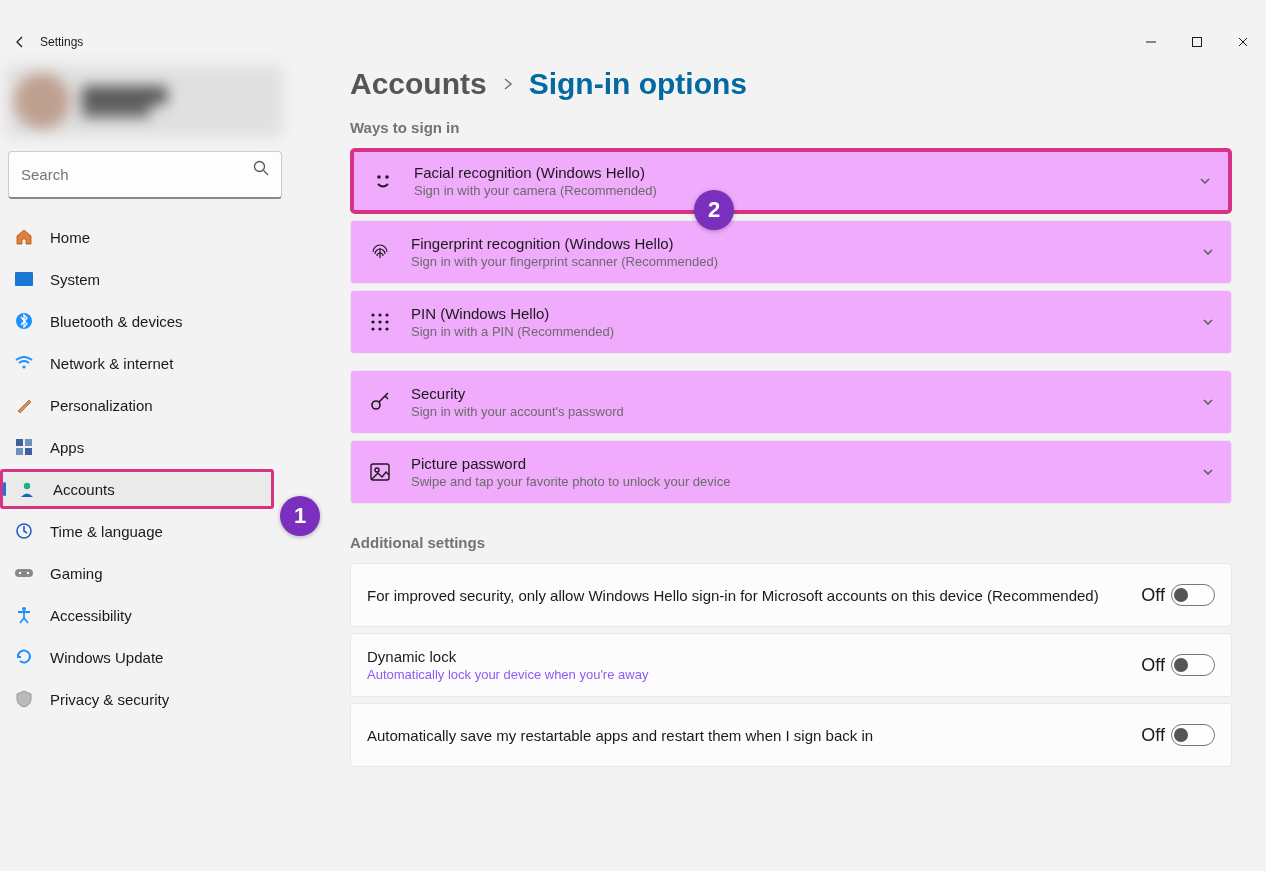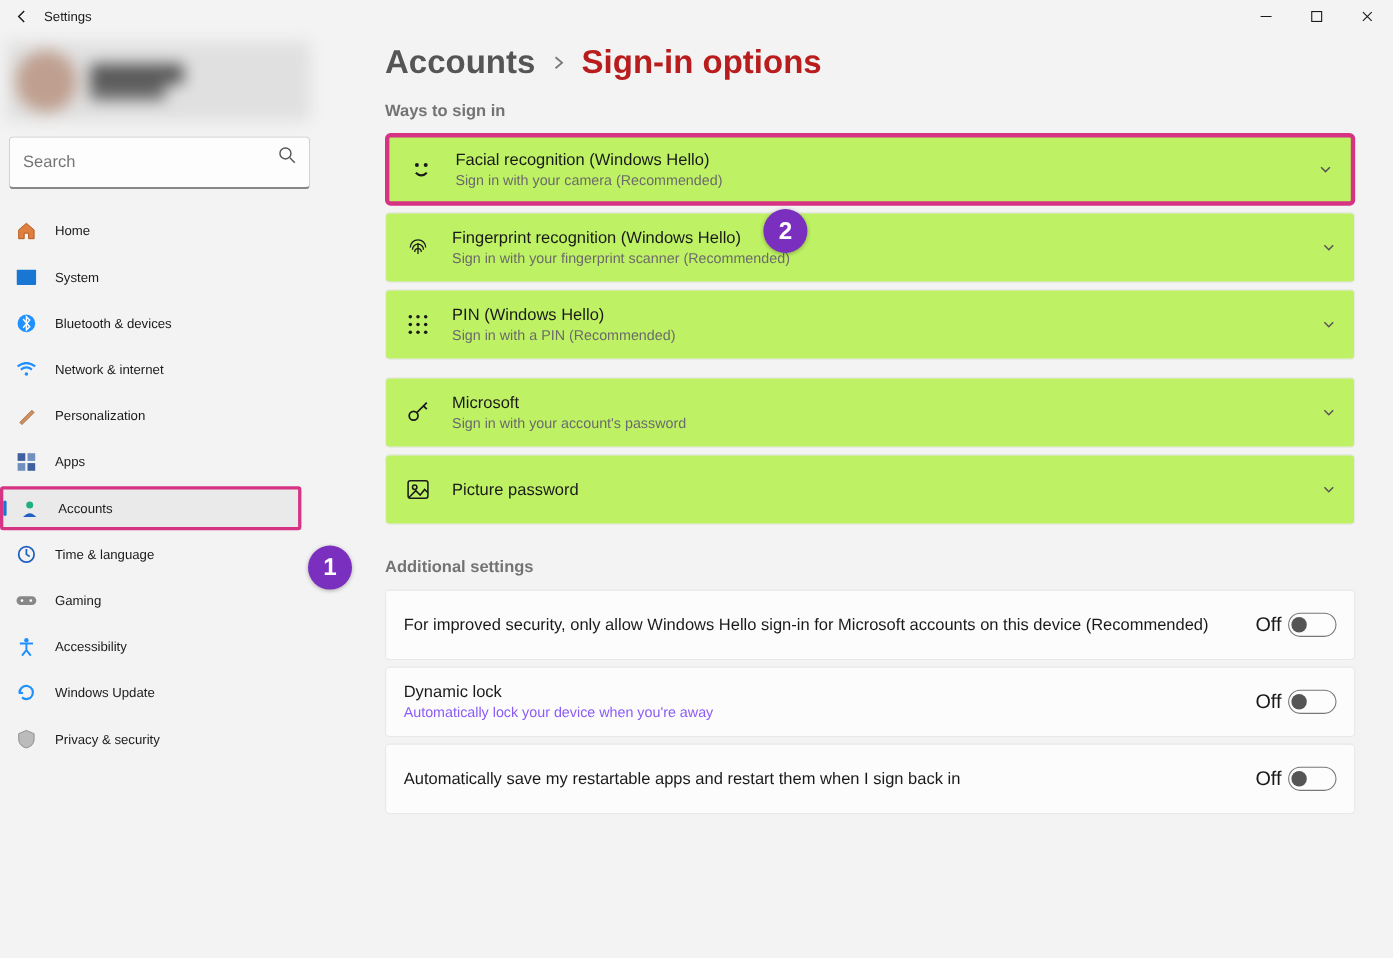--- a/index.html
+++ b/index.html
@@ -1,56 +1,56 @@
 <!DOCTYPE html>
 <html><head>
 <meta charset="utf-8">
 <style>
 * { margin: 0; padding: 0; box-sizing: border-box; font-family: "Segoe UI", sans-serif; }
 body { background: #f3f3f3; width: 1266px; height: 871px; overflow: hidden; color: #1a1a1a; }
 
-.titlebar { height: 30px; display: flex; align-items: center; padding-left: 8px; }
+.titlebar { height: 30px; display: flex; align-items: center; padding-left: 8px; margin-top: 27px; }
 .titlebar .back { width: 24px; height: 24px; display:flex; align-items:center; justify-content:center; }
 .titlebar .title { font-size: 12px; margin-left: 8px; color:#1a1a1a; }
 .titlebar .spacer { flex: 1; }
 .titlebar .ctl { width: 46px; height: 30px; display:flex; align-items:center; justify-content:center; }
 .titlebar svg { stroke:#1a1a1a; fill:none; }
 
 .app { display: flex; height: calc(100% - 30px); }
 .sidebar { width: 290px; padding: 0 0 0 0; }
 .profile { margin: 8px 0 14px 6px; width: 276px; height: 72px; border-radius: 4px; background:#e0e0e0; filter: blur(7px); display:flex; align-items:center; gap:12px; padding-left:8px;}
 .profile .avatar { width: 56px; height:56px; border-radius:50%; background:#bfa090;}
 .profile .pname { font-size:15px; font-weight:600; color:#555;}
 .profile .pmail { font-size:12px; color:#666;}
 
 .searchwrap { position:relative; margin: 0 8px 18px 8px; }
 .searchwrap input { width: 100%; height: 48px; padding: 0 36px 0 12px; font-size:15px; border:1px solid #ccc; border-bottom:2px solid #888; border-radius:4px; background:#fdfdfd; }
 .searchwrap .sicon { position:absolute; right:10px; top:8px; width:20px; height:20px; color:#555; }
 
 .nav { display:flex; flex-direction:column; gap:2px; }
-.nav .item { display:flex; align-items:center; gap:16px; height:40px; padding-left:14px; border-radius:4px; font-size:12px; cursor:default; position:relative; }
+.nav .item { display:flex; align-items:center; gap:16px; height:40px; padding-left:14px; border-radius:4px; font-size:15px; cursor:default; position:relative; }
 .nav .item .nicon { width:20px; height:20px; display:flex; align-items:center; justify-content:center; }
 .nav .item.active { background:#eaeaea; }
 .nav .item.active::before { content:""; position:absolute; left:0; top:10px; bottom:10px; width:3px; background:#1976d2; border-radius:2px;}
 
 .nav .item.highlighted { border:3px solid #d63384; border-radius:3px; margin-right:16px; }
 
 .callout { width:40px; height:40px; border-radius:50%; background:#7b2fbf; color:#fff; font-size:22px; font-weight:600; display:flex; align-items:center; justify-content:center; position:absolute; z-index:10; box-shadow:0 1px 4px rgba(0,0,0,.3);}
 .callout.c1 { left:280px; top:496px; }
 .callout.c2 { left:694px; top:190px; }
 
 .main { flex:1; padding: 10px 34px 0 60px; overflow-y:auto; }
 .breadcrumb { display:flex; align-items:center; gap:14px; margin-bottom: 18px; }
 .breadcrumb .crumb { font-size: 30px; font-weight:600; color:#555; }
 .breadcrumb .chev { font-size:18px; color:#777; }
-.breadcrumb .crumb.current { color:#b91c1c; font-weight:600; }
+.breadcrumb .crumb.current { color:#0369a1; font-weight:600; }
 
 .section-title { font-size:15px; font-weight:600; color:#737373; margin:8px 0 12px 0; }
 
-.card { background:#bef264; border:1px solid #e8e8e8; border-radius:4px; margin-bottom:6px; display:flex; align-items:center; padding:12px 16px; gap:18px; min-height:64px;}
+.card { background:#f0abfc; border:1px solid #e8e8e8; border-radius:4px; margin-bottom:6px; display:flex; align-items:center; padding:12px 16px; gap:18px; min-height:64px;}
 .card .cicon { width:26px; height:26px; display:flex; align-items:center; justify-content:center; color:#1a1a1a;}
 .card .ctext { flex:1; }
 .card .ctext .ct { font-size:15px; color:#1a1a1a; }
 .card .ctext .cd { font-size:13px; color:#6b6b6b; margin-top:2px;}
 .card .chevd { width:14px; height:14px; }
 .card.highlighted { border:4px solid #d63384; border-radius:5px; }
 
 .setting-row { background:#fcfcfc; border:1px solid #e8e8e8; border-radius:4px; margin-bottom:6px; display:flex; align-items:center; padding:14px 16px; min-height:64px;}
 .setting-row .stext { flex:1; font-size:15px;}
 .setting-row .stext .sd { font-size:13px; color:#8b5cf6; margin-top:2px;}
@@ -300,40 +300,41 @@
 
 
     <div class="card">
       <span class="cicon">
           <svg width="24" height="24" viewBox="0 0 24 24" fill="none" stroke="#1a1a1a" stroke-width="1.6">
             <circle cx="8" cy="15" r="4"></circle>
             <path d="M11 12 L20 3 M17 6 L20 9"></path>
           </svg>
         </span>
       <div class="ctext">
-        <div class="ct">Microsoft</div>
+        <div class="ct">Security</div>
         <div class="cd">Sign in with your account's password</div>
       </div>
       <span class="chevd">
           <svg width="14" height="14" viewBox="0 0 14 14" fill="none" stroke="#555">
             <path d="M3 5 L7 9 L11 5" stroke-width="1.4"></path>
           </svg>
         </span>
     </div>
 
     <div class="card">
       <span class="cicon">
           <svg width="24" height="24" viewBox="0 0 24 24" fill="none" stroke="#1a1a1a" stroke-width="1.4">
             <rect x="3" y="4" width="18" height="16" rx="2"></rect>
             <circle cx="9" cy="10" r="2"></circle>
             <path d="M4 19 L10 13 L14 17 L18 12 L21 15"></path>
           </svg>
         </span>
       <div class="ctext">
         <div class="ct">Picture password</div>
+        <div class="cd">Swipe and tap your favorite photo to unlock your device</div>
       </div>
       <span class="chevd">
           <svg width="14" height="14" viewBox="0 0 14 14" fill="none" stroke="#555">
             <path d="M3 5 L7 9 L11 5" stroke-width="1.4"></path>
           </svg>
         </span>
     </div>
 
     <div class="section-title" style="margin-top:30px">Additional settings</div>
 

